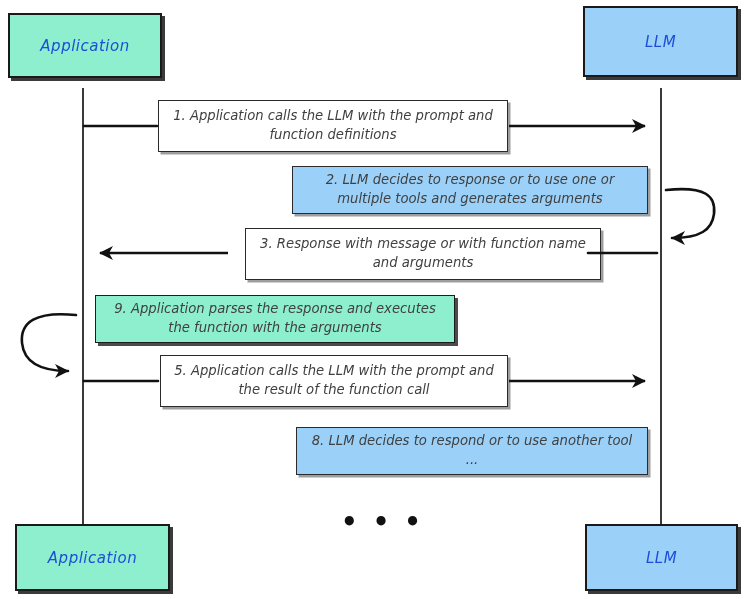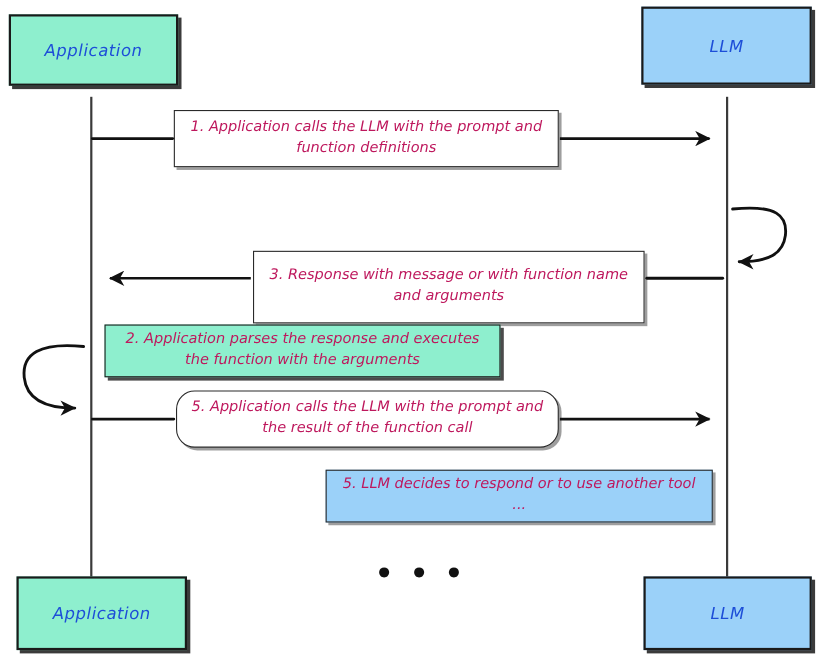--- a/index.html
+++ b/index.html
@@ -38,21 +38,21 @@
   .note{
     position:absolute;
     box-sizing:border-box;
     border:1.6px solid #2a2a2a;
     box-shadow:2.5px 2.5px 0 0 rgba(40,40,40,0.45);
     display:flex;align-items:center;justify-content:center;
     text-align:center;
     font-size:13.2px;
     font-style:italic;
     line-height:1.42;
-    color:#be185d;
+    color:#404040;
     padding:3px 8px;
   }
   .note.white{background:#ffffff;}
   .note.blue{background:#9BD1F9;border-color:#2a2a2a;}
   .note.green{background:#8EEFCE;border-color:#1d1d1d;box-shadow:3px 3px 0 0 rgba(30,30,30,0.8);}
 
   
   .ellipsis{
     position:absolute;
     font-size:26px;
@@ -77,35 +77,38 @@
   </div>
 
   <div class="actor llm" style="left:583px;top:6px;width:155px;height:71px;">
     <span>LLM</span>
   </div>
 
   <div class="note white" style="left:158px;top:100px;width:350px;height:52px;">
     <span>1. Application calls the LLM with the prompt and function definitions</span>
   </div>
 
+  <div class="note blue" style="left:292px;top:166px;width:356px;height:48px;">
+    <span>2. LLM decides to response or to use one or multiple tools and generates arguments</span>
+  </div>
 
-  <div class="note white" style="left:230px;top:228px;width:356px;height:66px;">
+  <div class="note white" style="left:245px;top:228px;width:356px;height:52px;">
     <span>3. Response with message or with function name and arguments</span>
   </div>
 
   <div class="note green" style="left:95px;top:295px;width:360px;height:48px;">
-    <span>2. Application parses the response and executes the function with the arguments</span>
+    <span>9. Application parses the response and executes the function with the arguments</span>
   </div>
 
-  <div class="note white" style="left:160px;top:355px;width:348px;height:52px;border-radius:17px;">
+  <div class="note white" style="left:160px;top:355px;width:348px;height:52px;">
     <span>5. Application calls the LLM with the prompt and the result of the function call</span>
   </div>
 
   <div class="note blue" style="left:296px;top:427px;width:352px;height:48px;">
-    <span>5. LLM decides to respond or to use another tool ...</span>
+    <span>8. LLM decides to respond or to use another tool ...</span>
   </div>
 
   <div class="ellipsis" style="left:341px;top:509px;">
     <span>• • •</span>
   </div>
 
   <div class="actor app" style="left:15px;top:524px;width:155px;height:67px;">
     <span>Application</span>
   </div>
 

